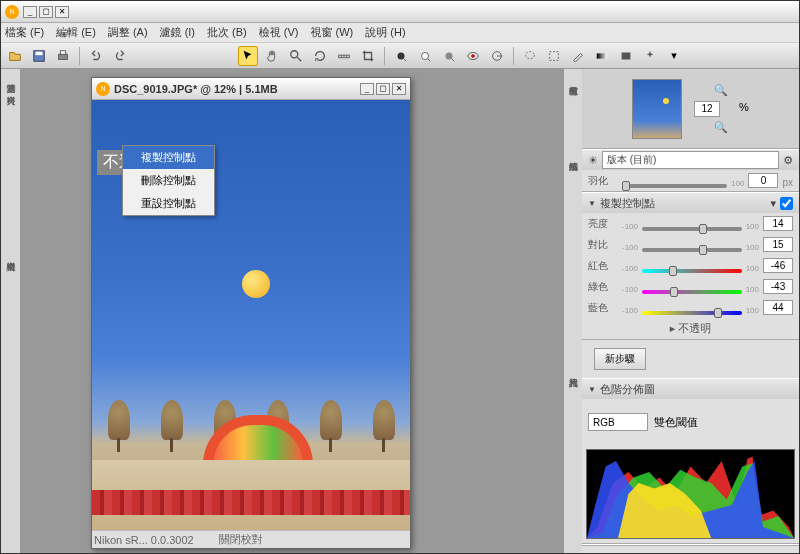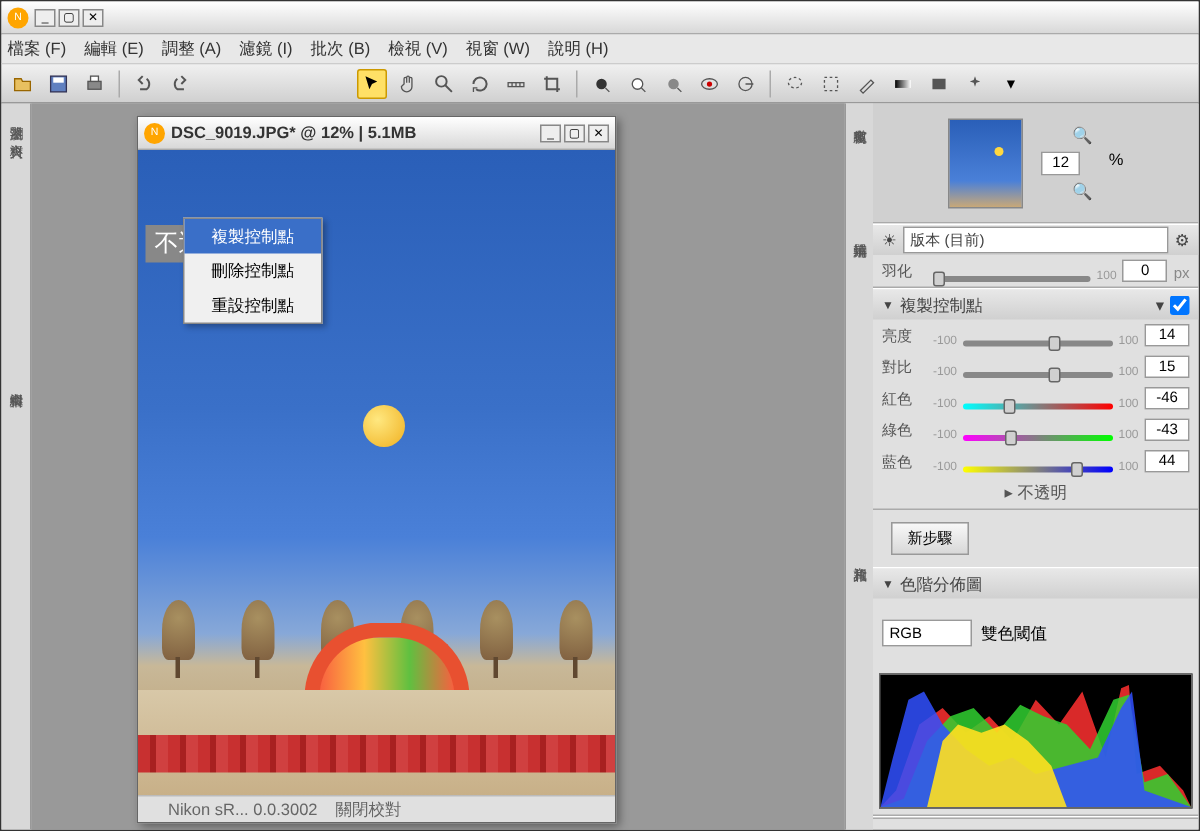--- a/index.html
+++ b/index.html
@@ -29,21 +29,21 @@
 .tree{width:22px;height:40px;background:radial-gradient(circle at 50% 30%,#a89060,#806040);border-radius:50% 50% 20% 20%;position:relative}
 .tree::after{content:"";position:absolute;bottom:-12px;left:45%;width:3px;height:14px;background:#604830}
 .arch{position:absolute;bottom:60px;left:35%;width:110px;height:50px}
 .arch::before{content:"";position:absolute;bottom:0;left:0;right:0;height:45px;border:10px solid #e85030;border-bottom:none;border-radius:50px 50px 0 0;background:linear-gradient(to right,#f86040,#ffc040,#60c040,#f86040)}
 .ground{position:absolute;bottom:0;left:0;right:0;height:70px;background:linear-gradient(#d8c8a8,#c8b088)}
 .flowers{position:absolute;bottom:15px;left:0;right:0;height:25px;background:repeating-linear-gradient(90deg,#c83030 0 8px,#a82020 8px 12px,#d04040 12px 20px)}
 .ctx-menu{position:absolute;top:45px;left:30px;background:#f0f0f0;border:1px solid #888;box-shadow:2px 2px 4px rgba(0,0,0,.3);z-index:10}
 .ctx-menu .item{padding:4px 18px;font-size:11px;cursor:pointer;white-space:nowrap}
 .ctx-menu .item.hl{background:#3a6fc8;color:#fff}
 .dim-label{position:absolute;top:50px;left:5px;background:#888;color:#fff;font-size:16px;padding:2px 6px}
-.statusbar{height:18px;background:#e0e0e0;display:flex;align-items:center;padding:0 20px;gap:12px;border-top:1px solid #bbb;font-size:10px;color:#666}
+.statusbar{height:18px;background:#e0e0e0;display:flex;align-items:center;padding:0 2px;gap:25px;border-top:1px solid #bbb;font-size:10px;color:#666}
 .rightpanel{width:236px;background:#e0e0e0;border-left:1px solid #999;display:flex}
 .righttabs{width:18px;background:#d8d8d8;display:flex;flex-direction:column;align-items:center;padding-top:4px;gap:2px}
 .rtab{writing-mode:vertical-rl;font-size:9px;color:#555;padding:6px 1px;cursor:pointer}
 .rightcontent{flex:1;display:flex;flex-direction:column;overflow:hidden}
 .thumbarea{height:80px;background:#d0d0d0;display:flex;align-items:center;justify-content:center;gap:12px;border-bottom:1px solid #aaa;padding:6px}
 .thumb{width:50px;height:60px;background:linear-gradient(to bottom,#2a5fb8 0%,#4a80d8 70%,#c8a878 100%);border:1px solid #888;position:relative}
 .thumb::after{content:"";position:absolute;top:18px;left:30px;width:6px;height:6px;background:#ffd840;border-radius:50%}
 .zoom{display:flex;flex-direction:column;align-items:center;gap:4px}
 .zoom input{width:26px;height:16px;font-size:10px;text-align:center;border:1px solid #999}
 .section{border-top:1px solid #fff;border-bottom:1px solid #aaa}

